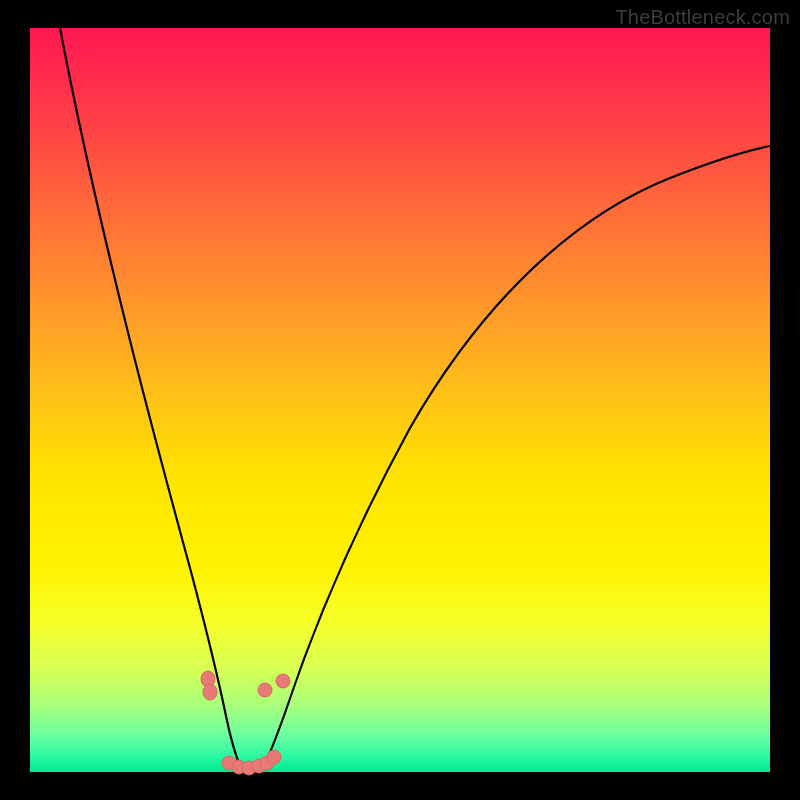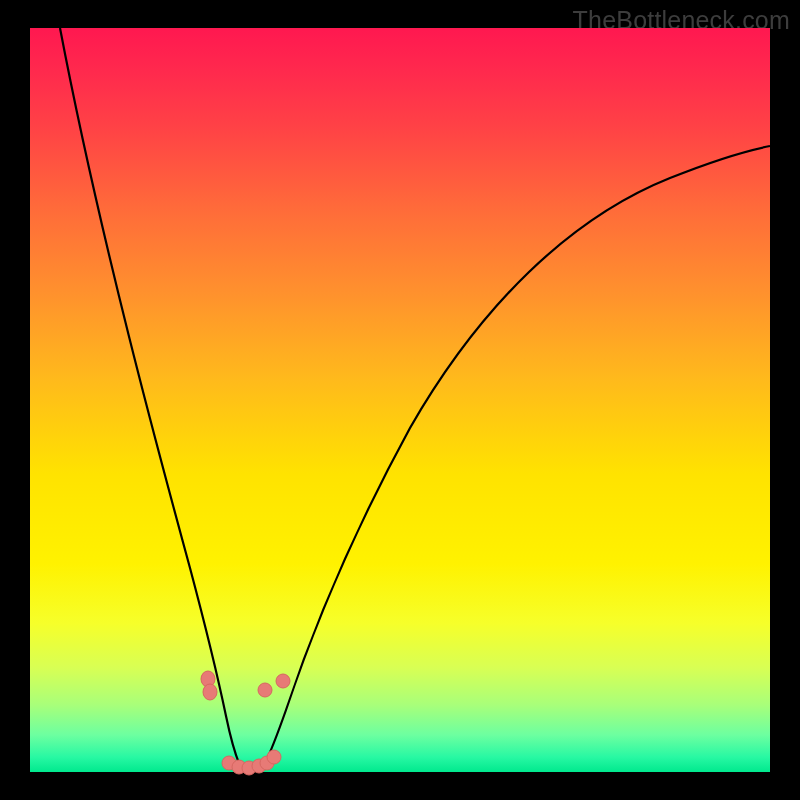--- a/index.html
+++ b/index.html
@@ -41,21 +41,21 @@
       #6dffa0 95%,
       #28f8a3 98%,
       #00e98e 100%
     );
   }
   .watermark {
     position: absolute;
     top: 6px;
     right: 10px;
     color: #3d3d3d;
-    font-size: 25px;
+    font-size: 20px;
     font-weight: 500;
     letter-spacing: 0.2px;
     user-select: none;
   }
   svg.curve-layer {
     position: absolute;
     left: 0;
     top: 0;
     width: 740px;
     height: 744px;

